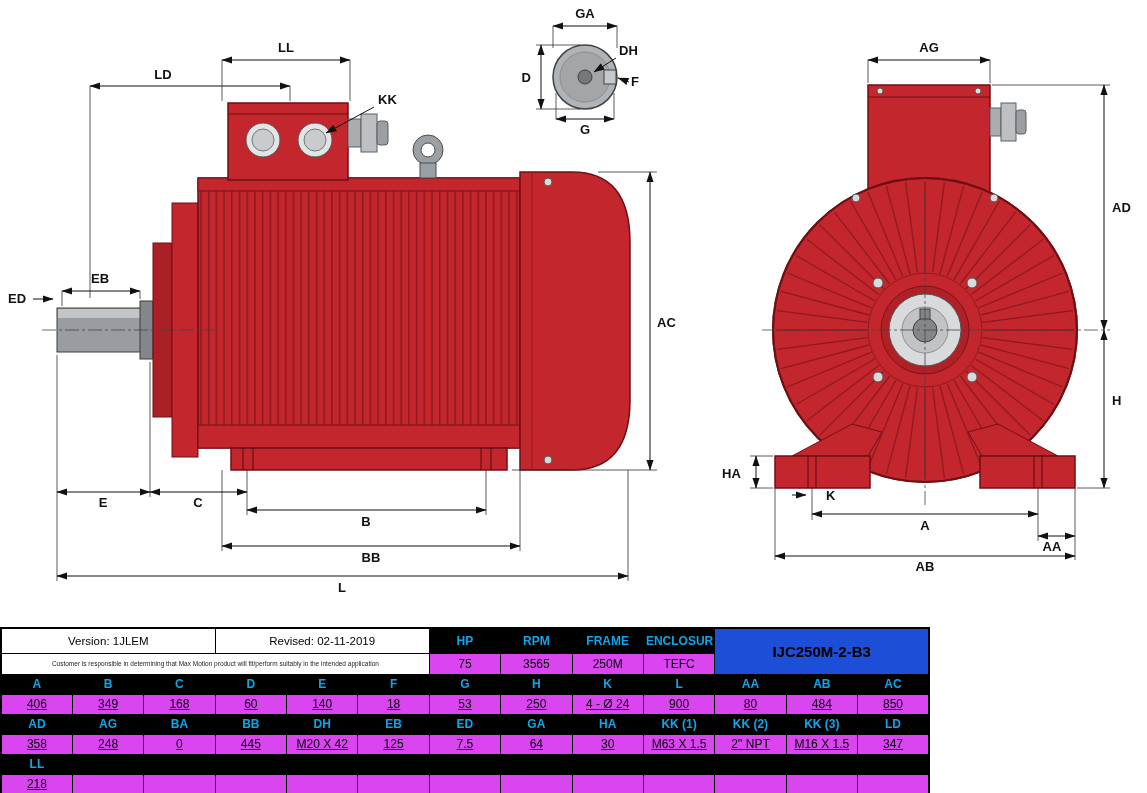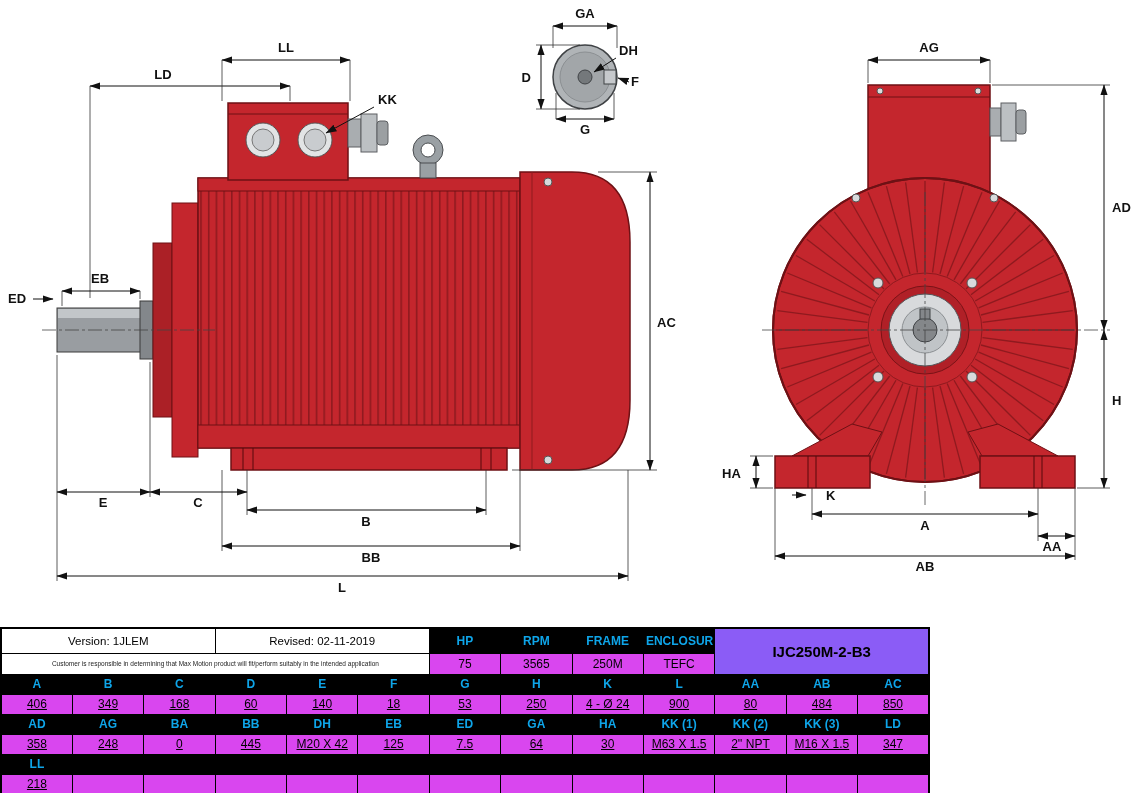--- a/index.html
+++ b/index.html
@@ -16,21 +16,21 @@
   
   table.dimtable{width:930px;table-layout:fixed;border-collapse:collapse;margin-top:8px;border:2px solid #000;}
   table.dimtable td{border:1px solid #000;text-align:center;vertical-align:middle;padding:0 2px;overflow:hidden;white-space:nowrap;}
   tr.r-top{height:25px;}
   tr.r-top2{height:21px;}
   tr.r-hdr{height:20px;}
   tr.r-val{height:20px;text-decoration:underline;}
   td.th{background:#000;color:#0ea5e9;font-weight:bold;font-size:12px;}
   td.tv{font-size:12px;color:#000;background:#d946ef;}
   td.meta{font-size:11.5px;color:#000;background:#fff;}
-  td.model{font-size:15px;font-weight:bold;color:#000;background:#8b5cf6;}
+  td.model{font-size:15px;font-weight:bold;color:#000;background:#1d4ed8;}
   td.disclaimer{font-size:6.5px;color:#222;background:#fff;}
 </style>
 </head>
 <body>
 
 <div class="stage">
 
   <svg width="1147" height="615" viewBox="0 0 1147 615" xmlns="http://www.w3.org/2000/svg">
     <defs>
       <marker id="arr" viewBox="0 0 10 8" markerWidth="11" markerHeight="9" refX="9.5" refY="4" orient="auto-start-reverse">

